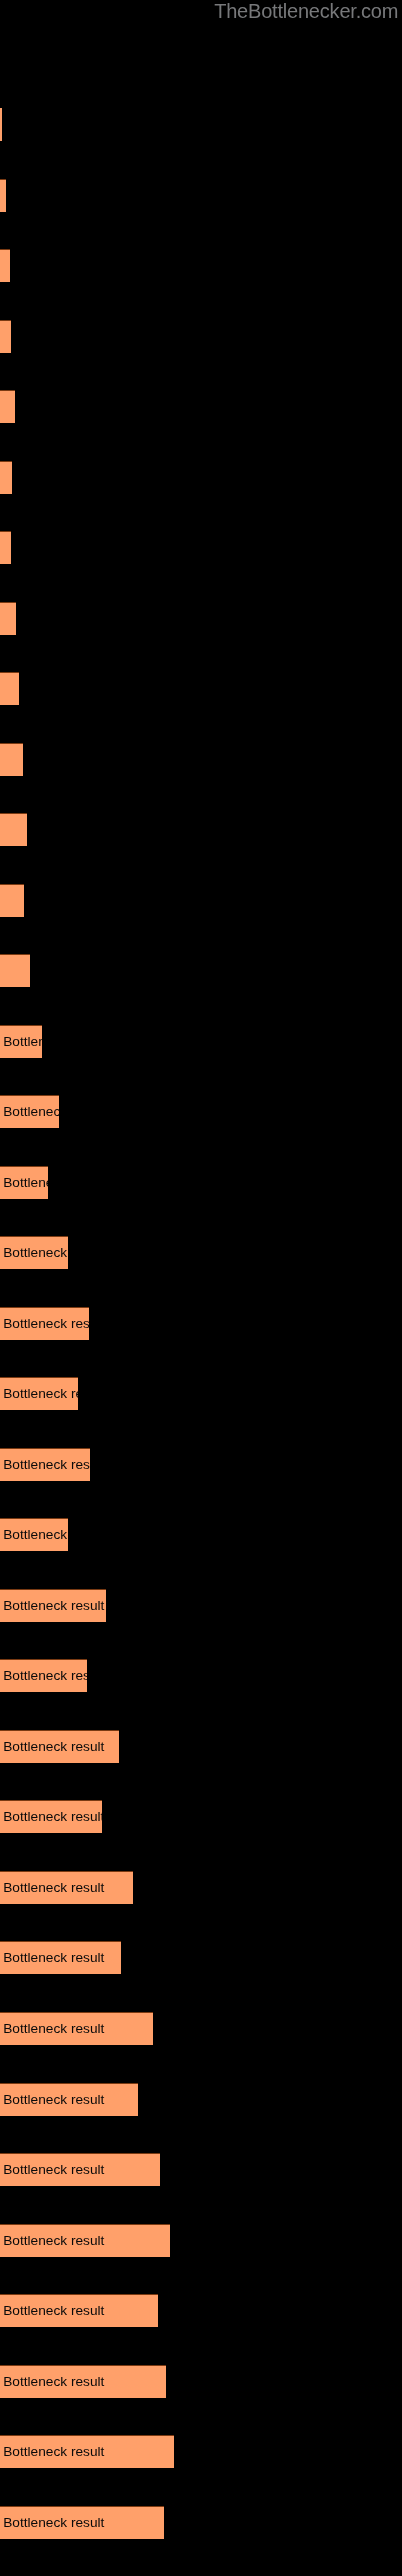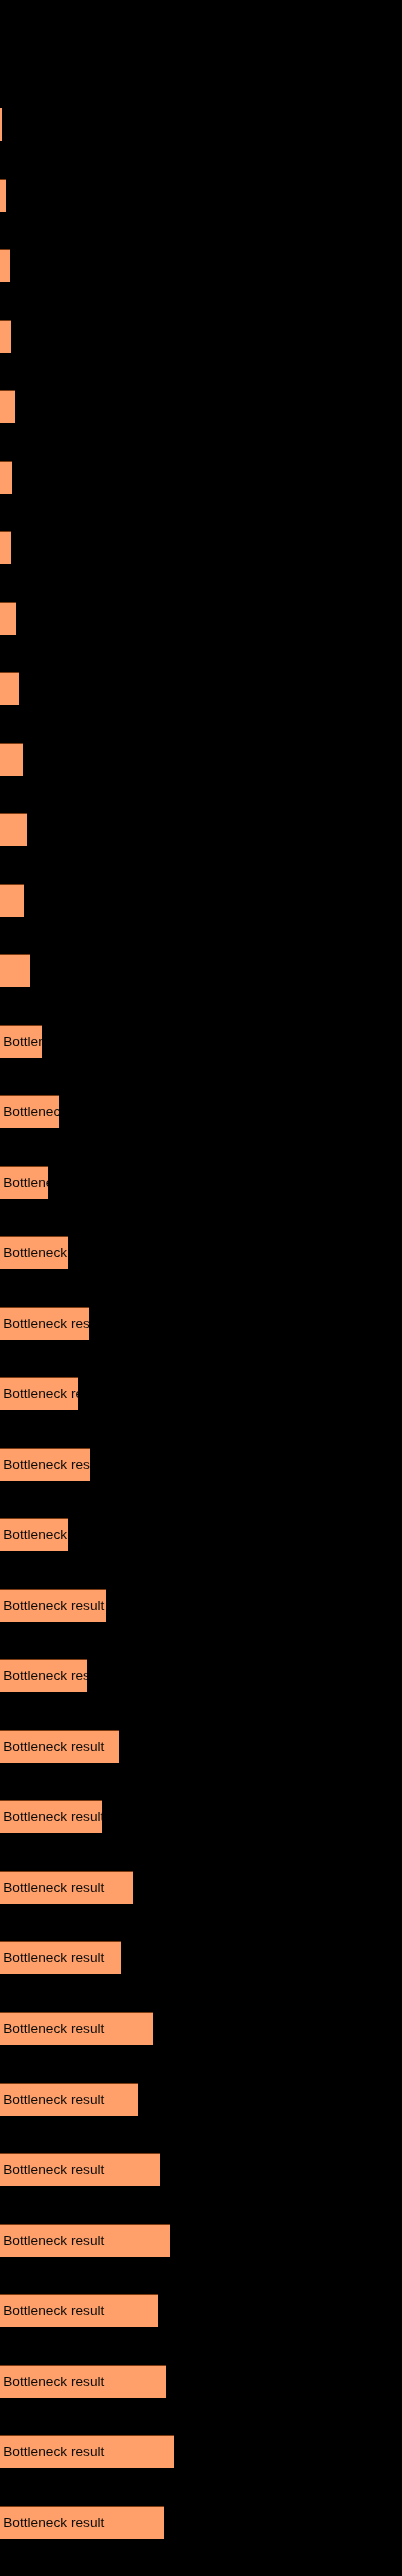--- a/index.html
+++ b/index.html
@@ -68,20 +68,21 @@
     font-family: "Liberation Sans", sans-serif;
     white-space: nowrap;
     pointer-events: none;
   }
 </style>
 </head>
 <body>
 
 <div id="page">
 
+  <div id="site-title">TheBottlenecker.com</div>
 
   <div id="plot">
       <div class="bar-row" style="top: 0px; height: 33px; width: 403px;">
         <div class="bar tiny-bar" style="width: 1.6px; height: 33px; border-top: none;"></div>
       </div>
       <div class="bar-row" style="top: 71px; height: 33px; width: 403px;">
         <div class="bar tiny-bar" style="width: 5.6px; height: 33px;"></div>
       </div>
       <div class="bar-row" style="top: 141px; height: 33px; width: 403px;">
         <div class="bar tiny-bar" style="width: 9.7px; height: 33px;"></div>

